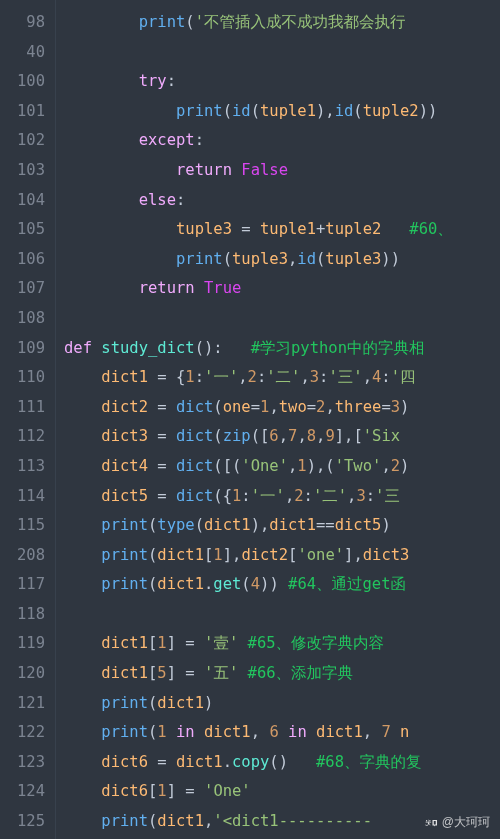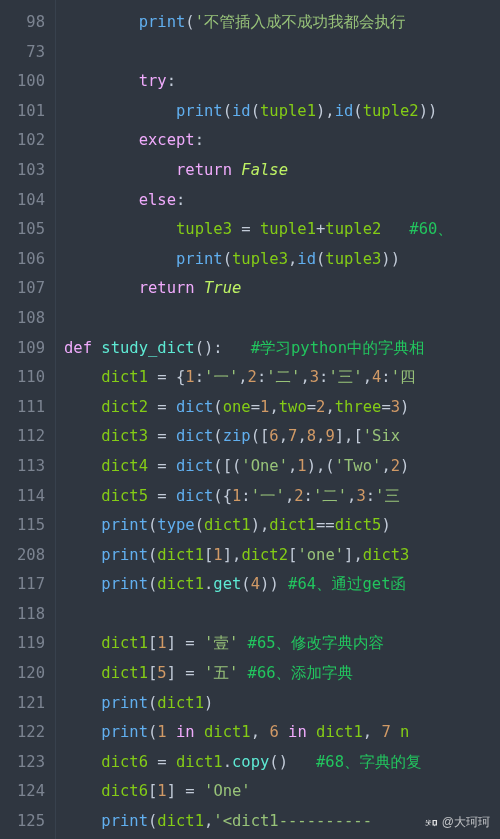--- a/index.html
+++ b/index.html
@@ -34,23 +34,23 @@
   .code-line {
     height:29.6px;
     line-height:29.6px;
     overflow:hidden;
   }
   .tok-kw { color:#f0abfc; }
   .tok-fn { color:#5eead4; }
   .tok-builtin { color:#61afef;text-align:center; }
   .tok-str { color:#98c379; }
   .tok-num { color:#d19a66; }
-  .tok-bool { color:#bef264;font-style:italic; }
+  .tok-bool { color:#d946ef; }
   .tok-cmt { color:#22c55e; }
-  .tok-var { color:#84cc16; }
+  .tok-var { color:#fdba74; }
   .tok-op { color:#c2cbd8; }
   .tok-punc { color:#c2cbd8; }
   .watermark {
     position:absolute;
     right:10px;
     bottom:8px;
     font-family:-apple-system,BlinkMacSystemFont,"Segoe UI",sans-serif;
     font-size:12px;
     color:rgba(255,255,255,0.7);
     display:flex;
@@ -62,21 +62,21 @@
     width:13px; height:13px;
     fill:rgba(255,255,255,0.85);
   }
 </style>
 </head>
 <body>
 
 <div class="editor">
   <div class="gutter">
       <div class="gutter-line">98</div>
-      <div class="gutter-line">73</div>
+      <div class="gutter-line">40</div>
       <div class="gutter-line">100</div>
       <div class="gutter-line">101</div>
       <div class="gutter-line">102</div>
       <div class="gutter-line">103</div>
       <div class="gutter-line">104</div>
       <div class="gutter-line">105</div>
       <div class="gutter-line">106</div>
       <div class="gutter-line">107</div>
       <div class="gutter-line">108</div>
       <div class="gutter-line">109</div>

